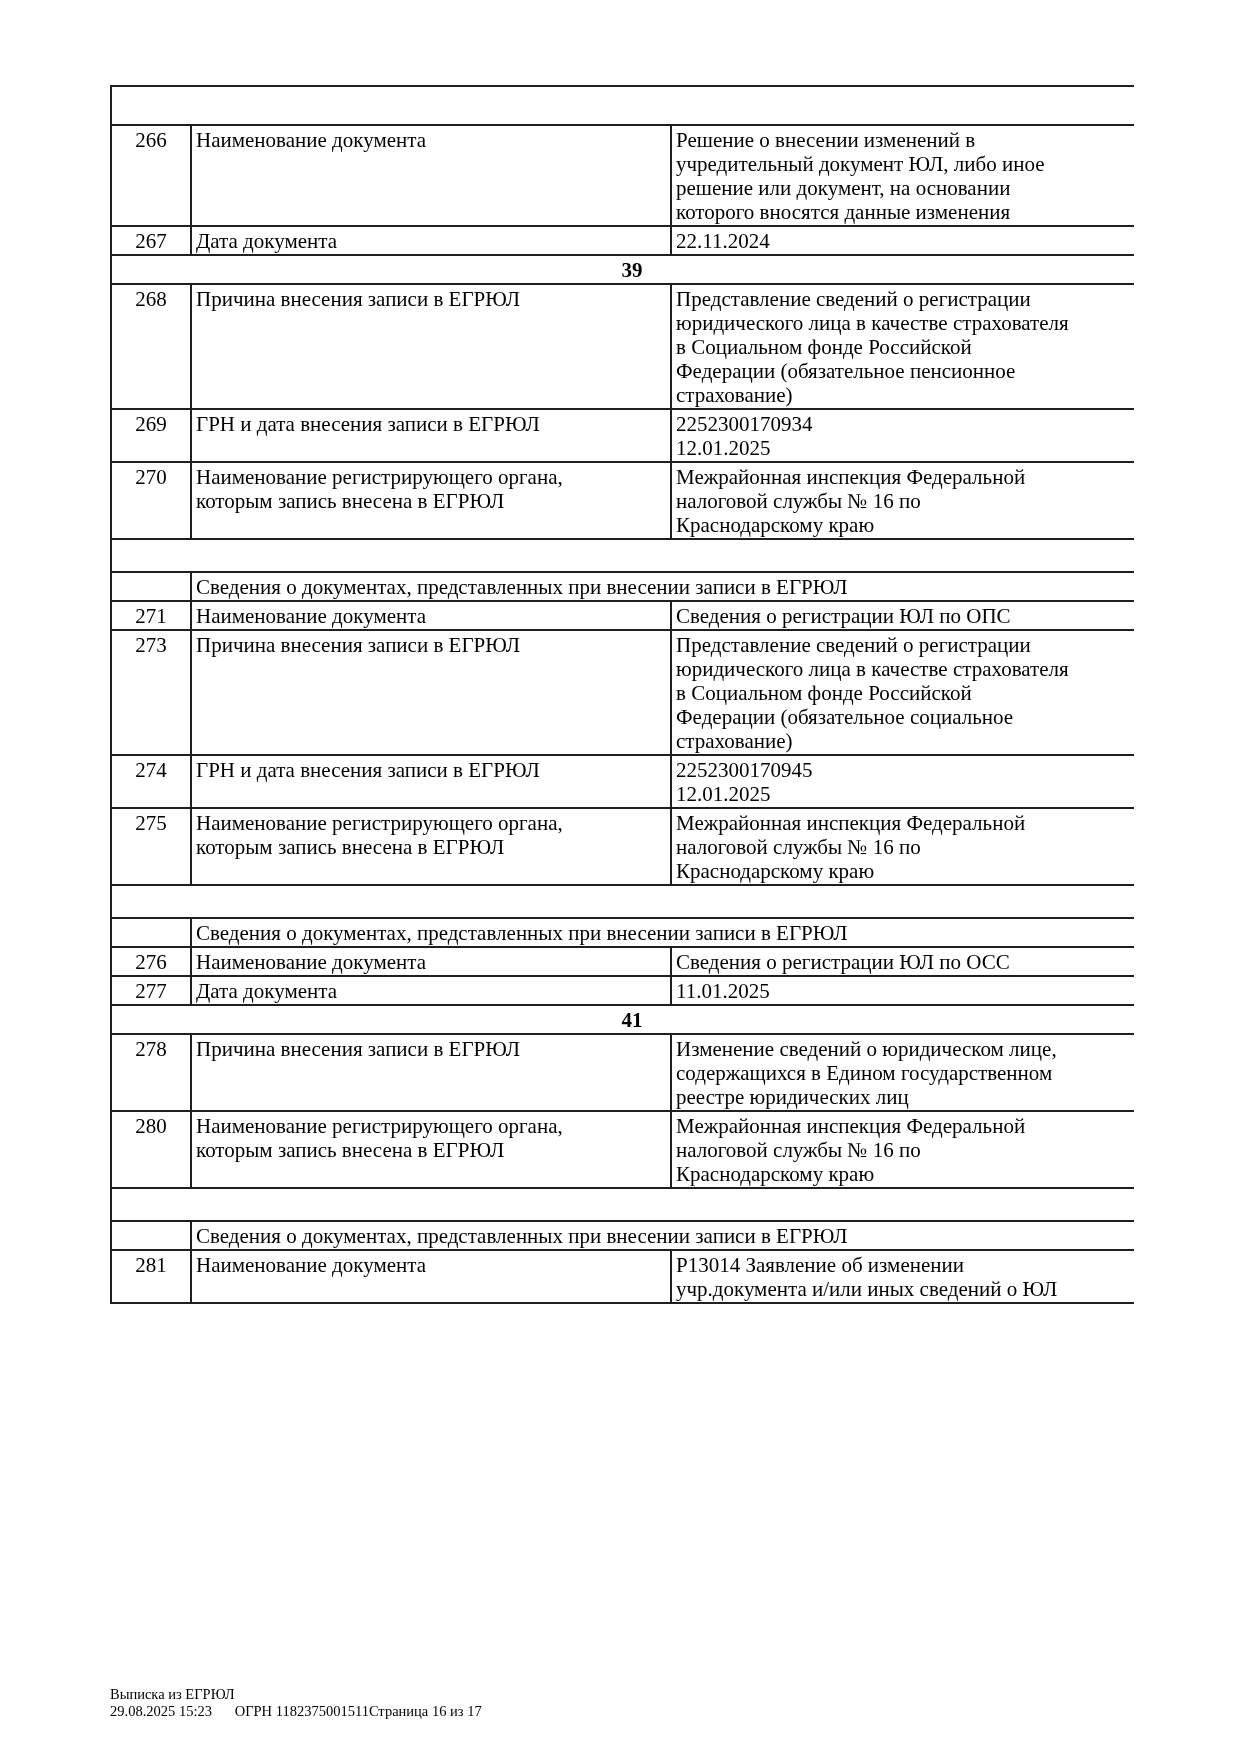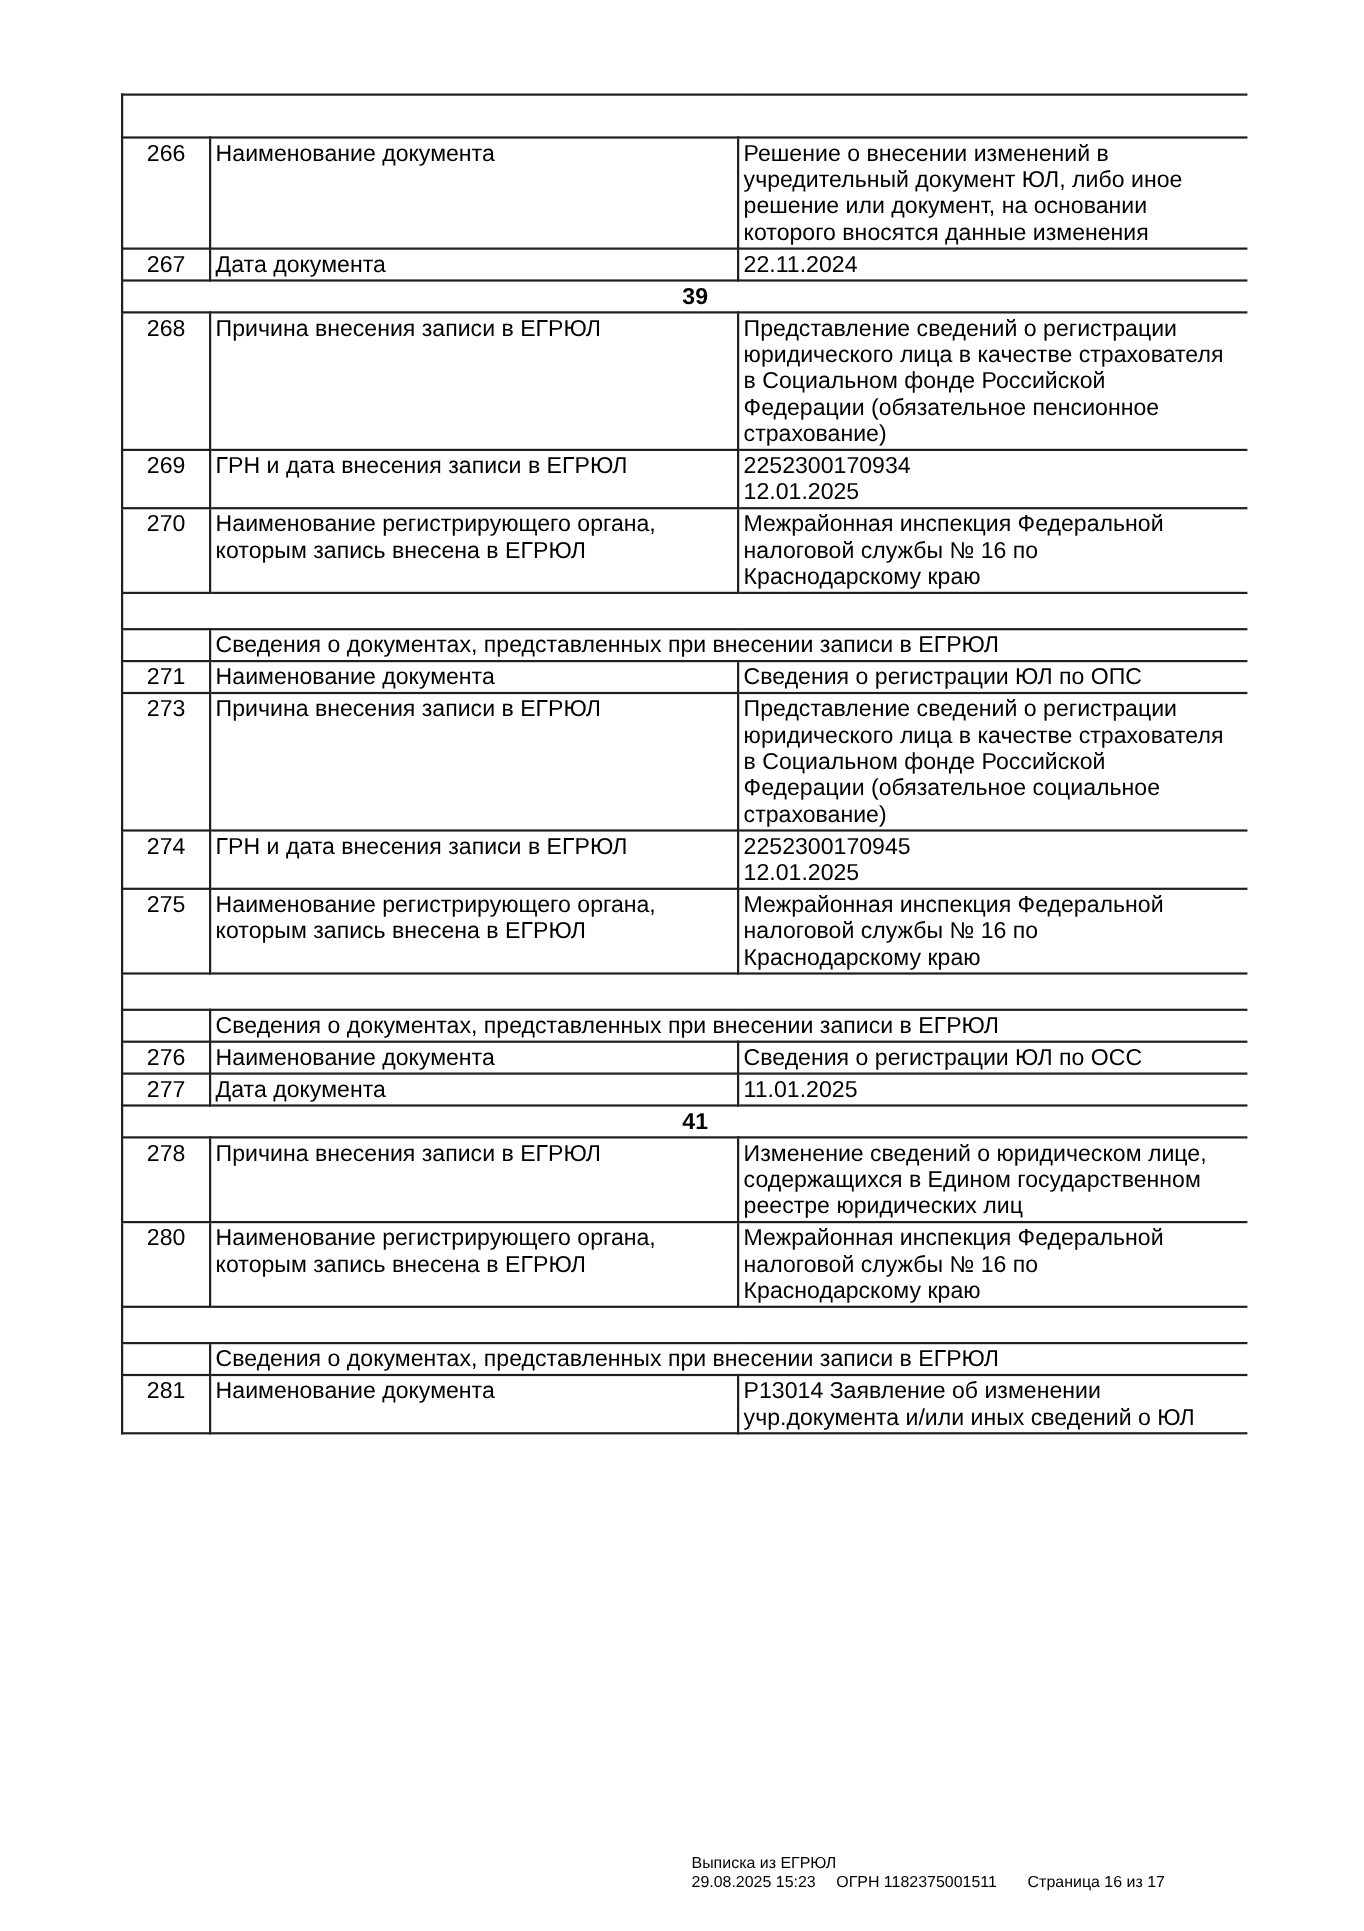--- a/index.html
+++ b/index.html
@@ -5,21 +5,21 @@
   html, body {
     margin: 0;
     padding: 0;
     background: #ffffff;
   }
   .page {
     position: relative;
     width: 1134px;
     height: 1755px;
     background: #ffffff;
-    font-family: Liberation Sans, sans-serif;
+    font-family: Liberation Serif, serif;
     color: #000000;
     overflow: hidden;
   }
   table.egrul {
     position: absolute;
     left: 110px;
     top: 85px;
     width: 1042px;
     border-collapse: collapse;
     table-layout: fixed;
@@ -49,28 +49,28 @@
   }
   td.c-subheader {
     white-space: nowrap;
   }
   .footer {
     position: absolute;
     left: 110px;
     right: 75px;
     top: 1686px;
     display: flex;
-    justify-content: flex-end;
+    justify-content: flex-start;
     align-items: flex-end;
     font-size: 14.5px;
     line-height: 17px;
   }
   .footer .f-left { text-align: left; }
   .footer .f-center { text-align: center; }
-  .footer .f-right { text-align: right; margin-left: 28px; }
+  .footer .f-right { text-align: right; }
 </style>
 </head>
 <body>
 
 <div class="page">
 
   <table class="egrul">
     <colgroup>
       <col style="width:80px">
       <col style="width:480px">

